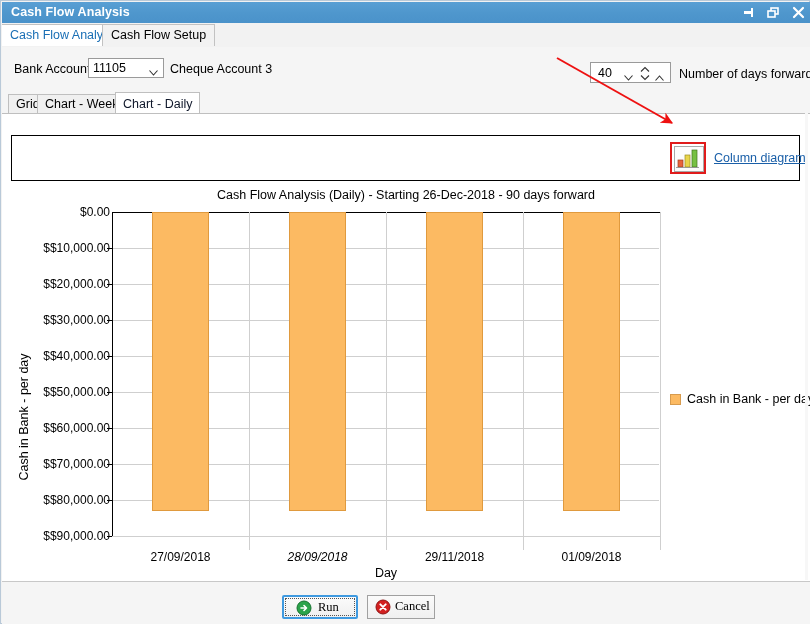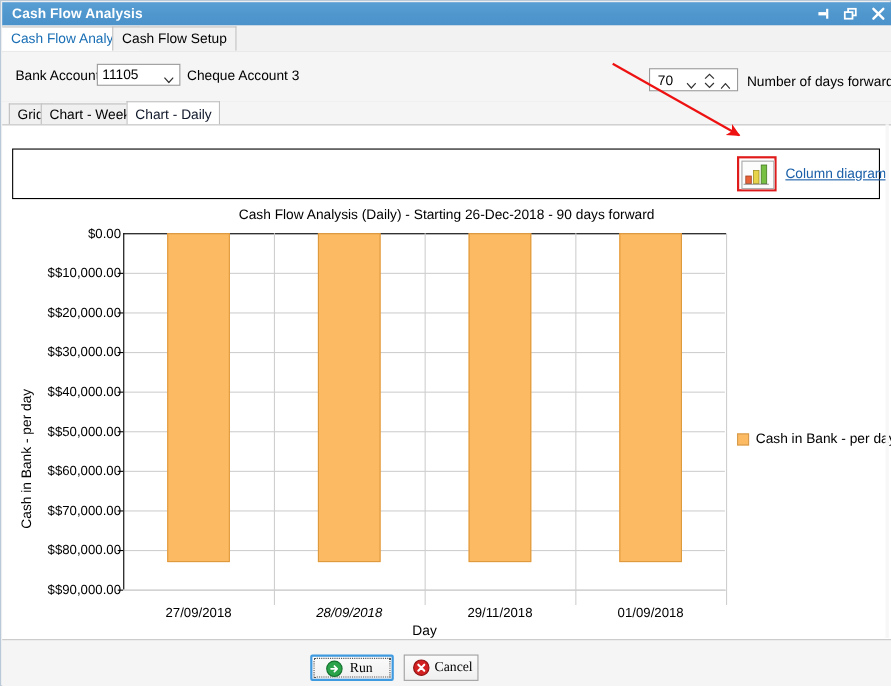--- a/index.html
+++ b/index.html
@@ -444,21 +444,21 @@
       <span class="combo-arrow">
         <svg width="9" height="6" viewBox="0 0 9 6">
             <path d="M0.5 0.5 L4.5 5 L8.5 0.5" fill="none" stroke="#333" stroke-width="1.1"></path>
           </svg>
       </span>
     </div>
     <div class="lbl lbl-cheque">Cheque Account 3</div>
   </div>
 
   <div class="spinbox">
-    <span class="spin-val">70</span>
+    <span class="spin-val">40</span>
     <span class="spin-dd">
       <svg width="9" height="6" viewBox="0 0 9 6">
           <path d="M0.5 0.5 L4.5 5 L8.5 0.5" fill="none" stroke="#333" stroke-width="1.1"></path>
         </svg>
     </span>
     <span class="spin-updown">
       <svg width="12" height="15" viewBox="0 0 12 15">
         <path d="M2 5.5 L6 1.5 L10 5.5" fill="none" stroke="#333" stroke-width="1.1"></path>
         <path d="M2 9.5 L6 13.5 L10 9.5" fill="none" stroke="#333" stroke-width="1.1"></path>
       </svg>

